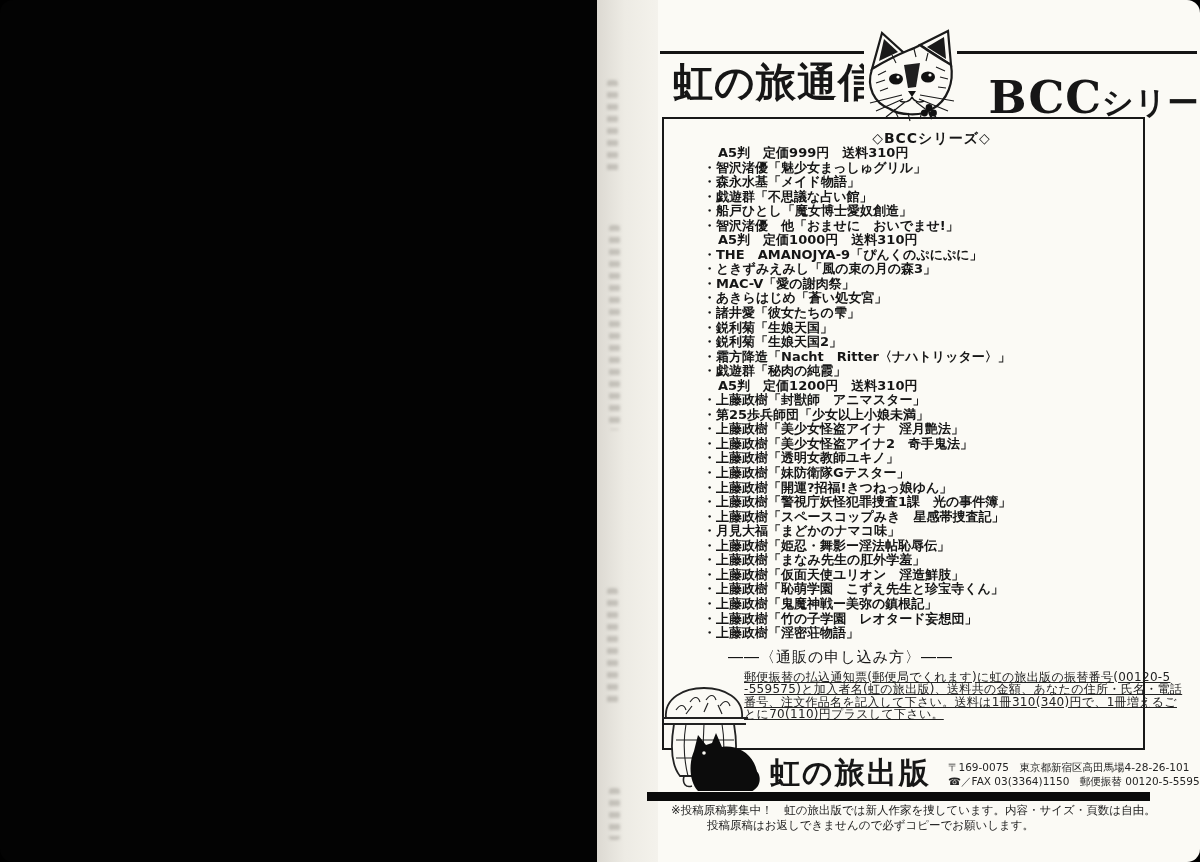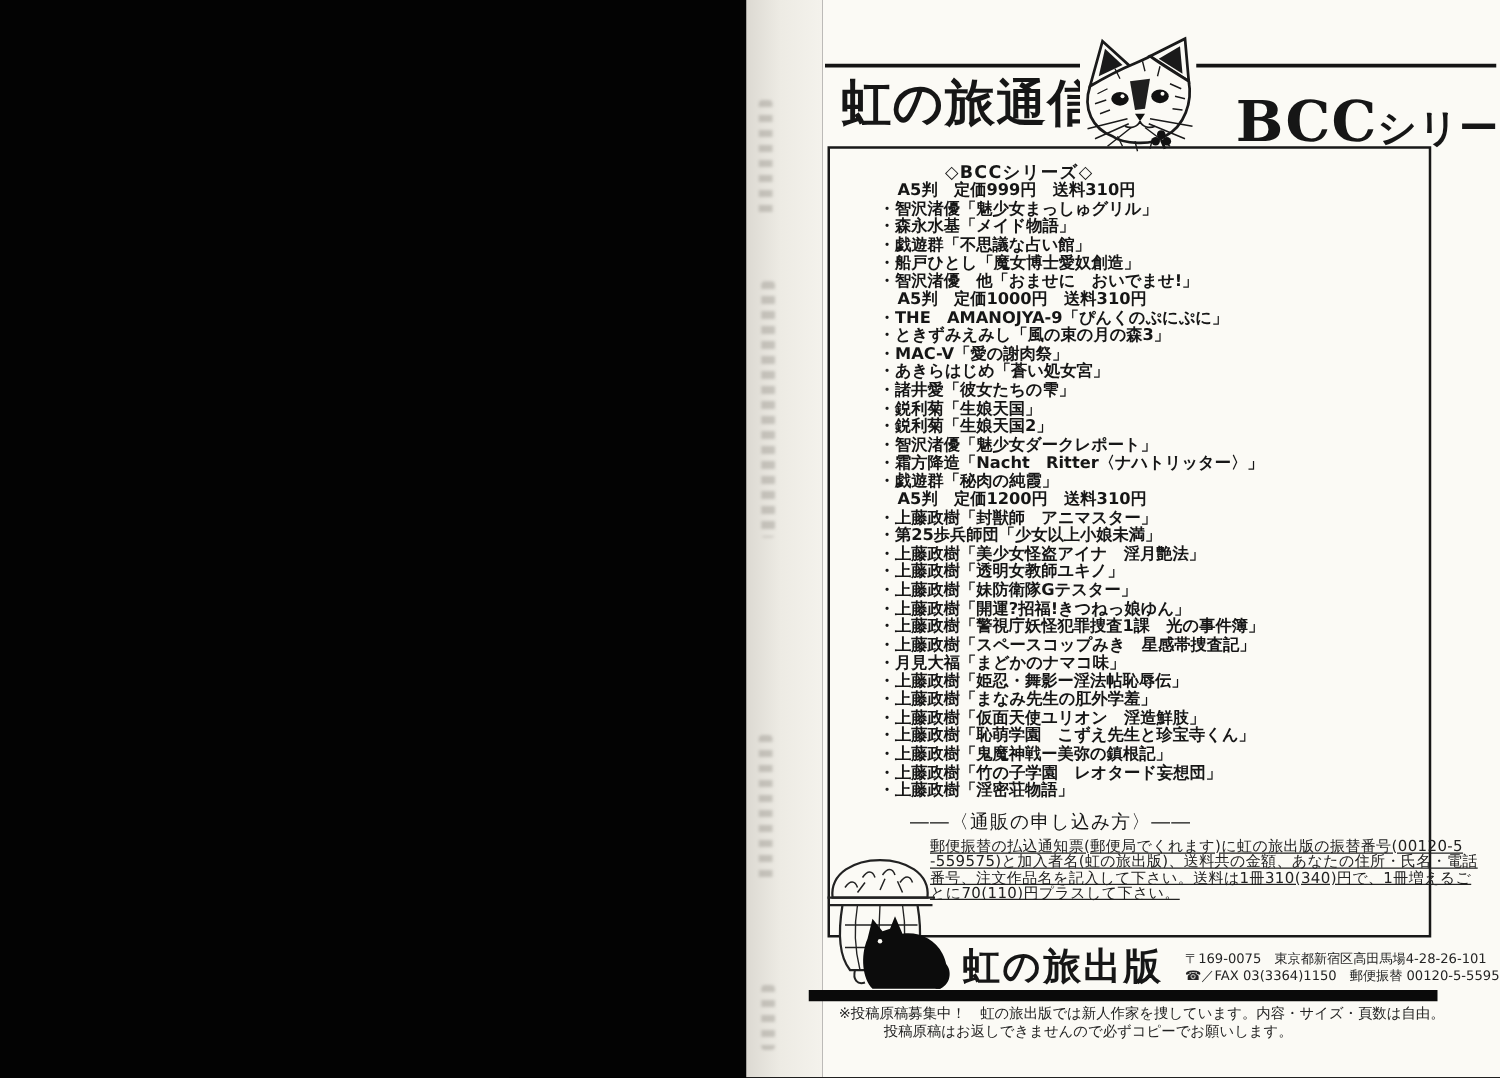--- a/index.html
+++ b/index.html
@@ -1,19 +1,20 @@
 <!DOCTYPE html>
 <html><head>
 <meta charset="utf-8">
 <style>
   html,body{margin:0;padding:0;background:#000;}
   .screen{
     position:relative;width:1200px;height:862px;overflow:hidden;
     background:#030303;
     font-family:"DejaVu Sans",sans-serif;
+    border-radius:13px;
   }
   
   .gutter{
     position:absolute;left:597px;top:0;width:61px;height:862px;
     background:linear-gradient(90deg,#dcd9d2 0,#eceadे 0);
     background:linear-gradient(90deg,#dcd9d2 0%,#edebe4 45%,#f4f2ec 100%);
   }
   .ghost{
     position:absolute;width:11px;border-radius:3px;opacity:.5;
     background:repeating-linear-gradient(180deg,rgba(105,100,92,.55) 0 6px,rgba(105,100,92,0) 6px 12px);
@@ -34,22 +35,22 @@
   .series-kana{font-family:"DejaVu Sans",sans-serif;font-weight:bold;font-size:31px;letter-spacing:1px;}
   .cat-svg{position:absolute;left:200px;top:29px;}
   .ornament-svg{position:absolute;left:262px;top:103px;}
   
   .box{
     position:absolute;left:4px;top:117px;width:483px;height:633px;
     border:2.5px solid #181818;box-sizing:border-box;
     padding-top:12px;
   }
   .box-heading{
-    margin-left:92px;font-size:14px;font-weight:bold;letter-spacing:1px;
-    line-height:15px;white-space:pre;
+    margin-left:56px;font-size:14px;font-weight:bold;letter-spacing:1px;
+    line-height:15px;white-space:pre;text-align:center;
   }
   .price-line{
     margin-left:54px;font-size:13px;font-weight:bold;line-height:14.55px;white-space:pre;
   }
   .catalog-item{
     margin-left:39px;font-size:13px;font-weight:bold;line-height:14.55px;white-space:pre;
   }
   .order-heading{
     margin-top:7px;margin-left:64px;font-size:15px;font-weight:normal;
     letter-spacing:1px;line-height:18px;white-space:pre;
@@ -137,27 +138,27 @@
           <div class="catalog-item">・船戸ひとし「魔女博士愛奴創造」</div>
           <div class="catalog-item">・智沢渚優　他「おませに　おいでませ!」</div>
           <div class="price-line">A5判　定価1000円　送料310円</div>
           <div class="catalog-item">・THE　AMANOJYA-9「ぴんくのぷにぷに」</div>
           <div class="catalog-item">・ときずみえみし「風の束の月の森3」</div>
           <div class="catalog-item">・MAC-V「愛の謝肉祭」</div>
           <div class="catalog-item">・あきらはじめ「蒼い処女宮」</div>
           <div class="catalog-item">・諸井愛「彼女たちの雫」</div>
           <div class="catalog-item">・鋭利菊「生娘天国」</div>
           <div class="catalog-item">・鋭利菊「生娘天国2」</div>
-          <div class="catalog-item">・智沢渚優「魅少女ダークレポート」</div>
           <div class="catalog-item">・霜方降造「Nacht　Ritter〈ナハトリッター〉」</div>
           <div class="catalog-item">・戯遊群「秘肉の純霞」</div>
           <div class="price-line">A5判　定価1200円　送料310円</div>
           <div class="catalog-item">・上藤政樹「封獣師　アニマスター」</div>
           <div class="catalog-item">・第25歩兵師団「少女以上小娘未満」</div>
           <div class="catalog-item">・上藤政樹「美少女怪盗アイナ　淫月艶法」</div>
+          <div class="catalog-item">・上藤政樹「美少女怪盗アイナ2　奇手鬼法」</div>
           <div class="catalog-item">・上藤政樹「透明女教師ユキノ」</div>
           <div class="catalog-item">・上藤政樹「妹防衛隊Gテスター」</div>
           <div class="catalog-item">・上藤政樹「開運?招福!きつねっ娘ゆん」</div>
           <div class="catalog-item">・上藤政樹「警視庁妖怪犯罪捜査1課　光の事件簿」</div>
           <div class="catalog-item">・上藤政樹「スペースコップみき　星感帯捜査記」</div>
           <div class="catalog-item">・月見大福「まどかのナマコ味」</div>
           <div class="catalog-item">・上藤政樹「姫忍・舞影ー淫法帖恥辱伝」</div>
           <div class="catalog-item">・上藤政樹「まなみ先生の肛外学羞」</div>
           <div class="catalog-item">・上藤政樹「仮面天使ユリオン　淫造鮮肢」</div>
           <div class="catalog-item">・上藤政樹「恥萌学園　こずえ先生と珍宝寺くん」</div>

